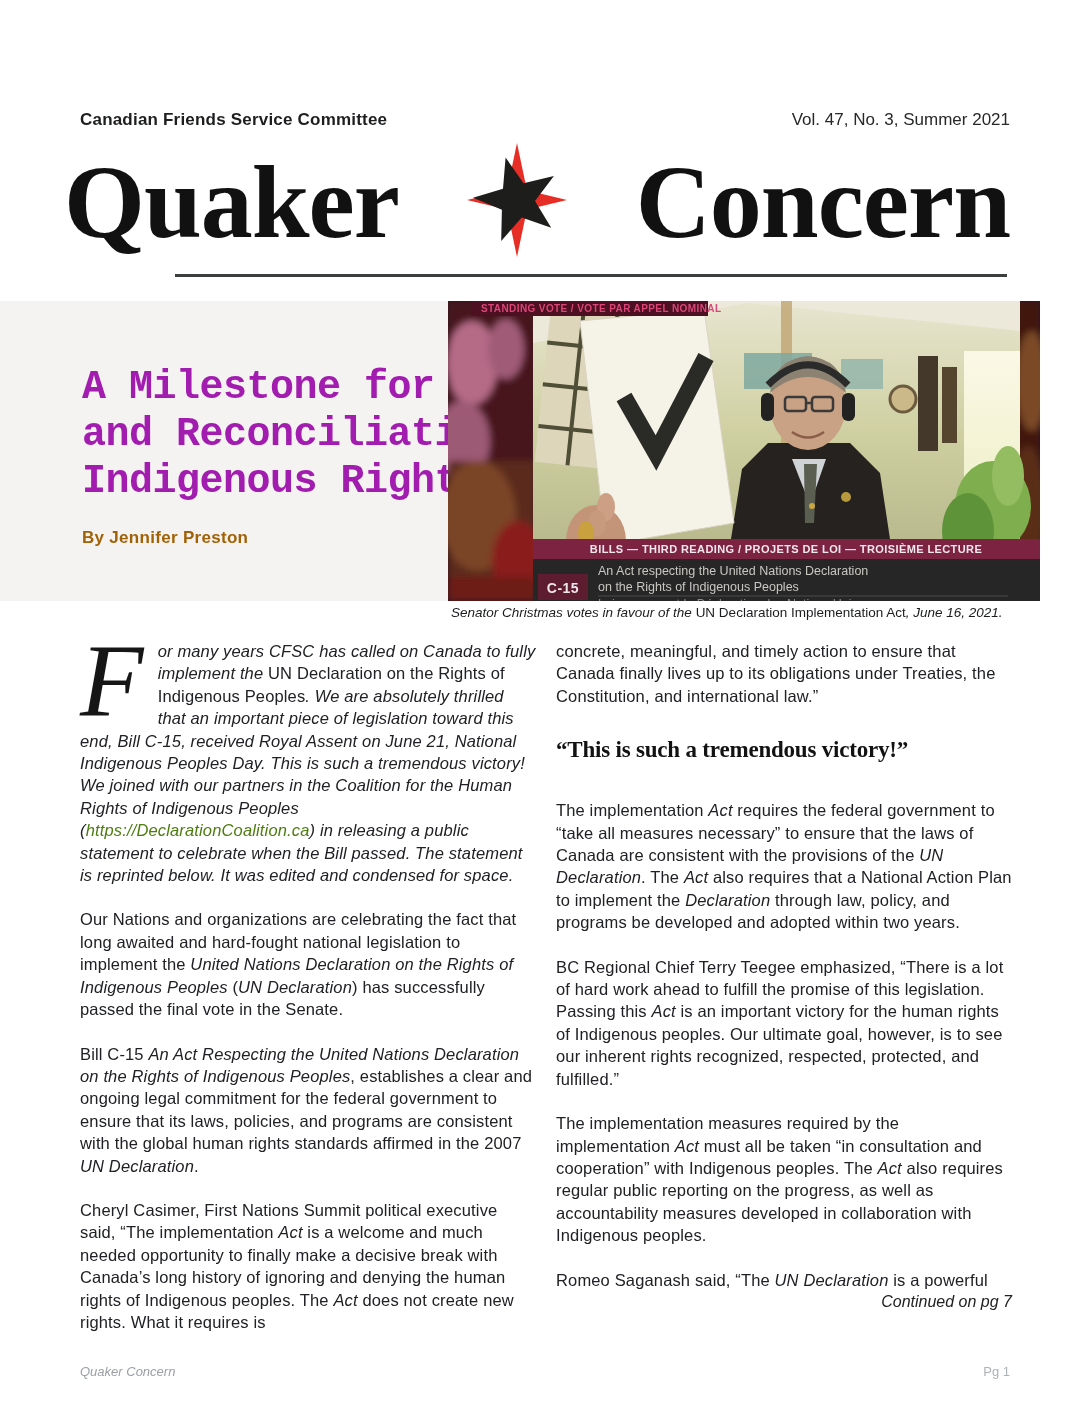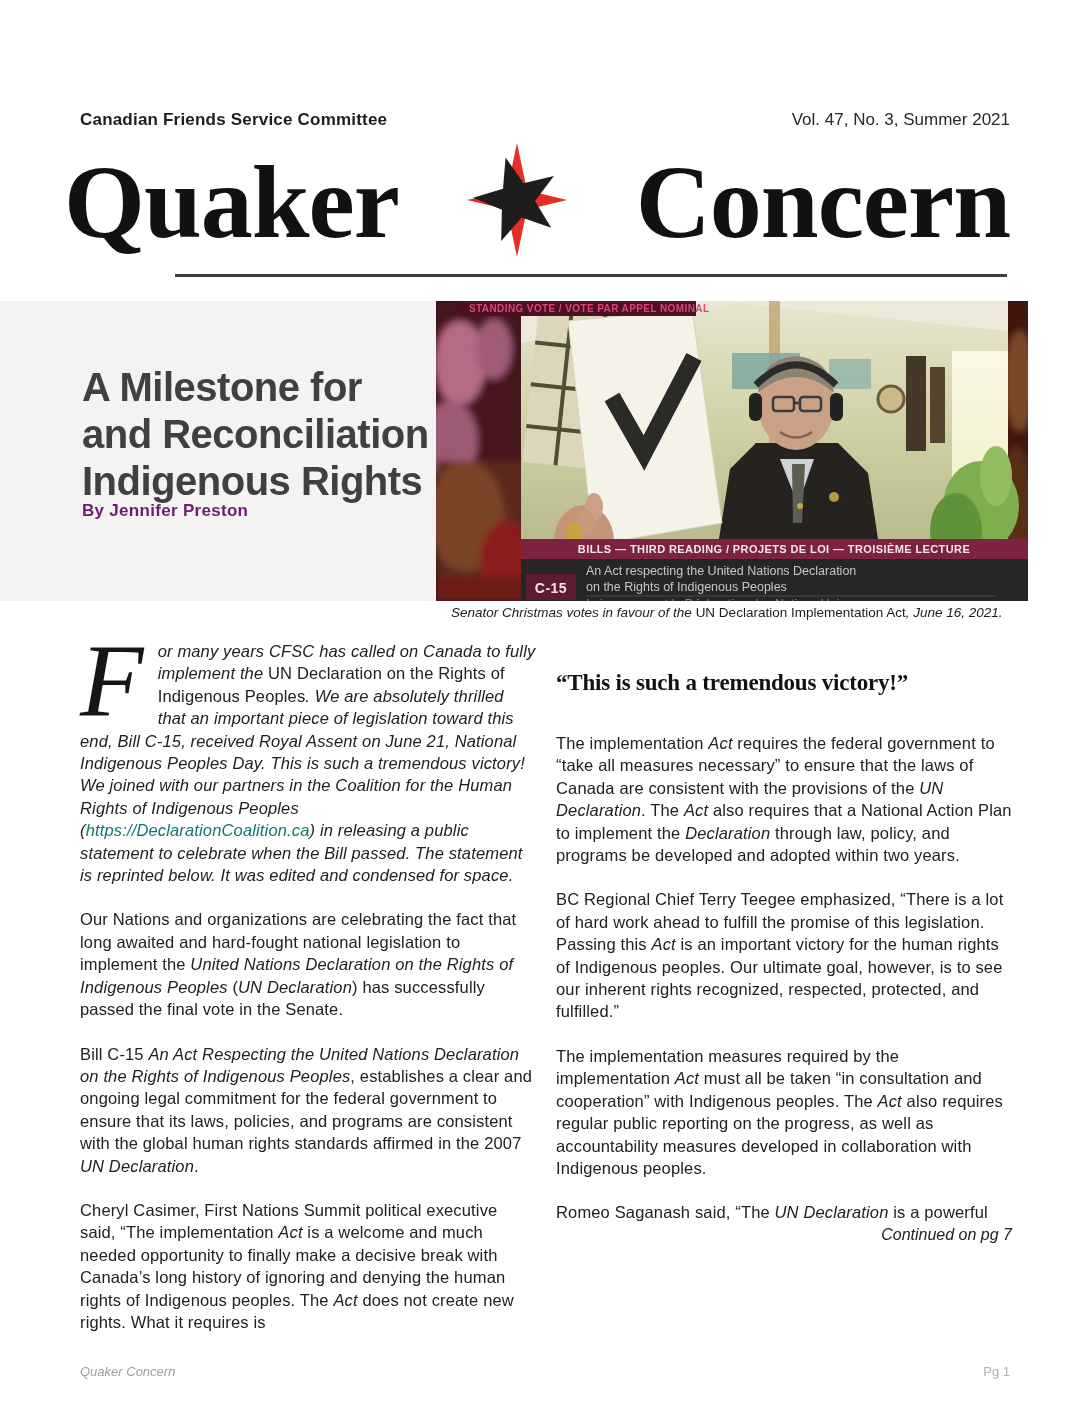--- a/index.html
+++ b/index.html
@@ -10,35 +10,35 @@
   
   .header-row{position:absolute;left:80px;right:78px;top:82px;display:flex;justify-content:space-between;align-items:baseline;}
   .brand{font-weight:700;font-size:17px;letter-spacing:.2px;color:#1d1e20;}
   .issue{font-size:17px;color:#27282a;}
   
   .masthead{position:absolute;left:64px;right:78px;top:104px;height:140px;display:flex;justify-content:space-between;align-items:center;}
   .masthead .word{font-family:"Liberation Serif","DejaVu Serif",serif;font-weight:700;font-size:104px;line-height:.95;color:#111111;letter-spacing:-1px;}
   .masthead-rule{position:absolute;left:175px;width:832px;top:246px;height:3px;background:#3d3e40;}
   
   .gray-panel{position:absolute;left:0;top:273px;width:448px;height:300px;background:#f4f3f1;}
-  .feature-title{position:absolute;left:82px;top:336px;font-family:Liberation Sans, sans-serif;font-weight:700;font-size:40px;line-height:47px;color:#404040;letter-spacing:-.5px;}
-  .byline{position:absolute;left:82px;top:473px;font-size:17px;font-weight:700;color:#701a75;letter-spacing:.3px;}
-  .photo{position:absolute;left:436px;top:273px;width:592px;height:300px;background:#4d7c0f;}
+  .feature-title{position:absolute;left:82px;top:336px;font-family:Liberation Mono, monospace;font-weight:700;font-size:40px;line-height:47px;color:#a21caf;letter-spacing:-.5px;}
+  .byline{position:absolute;left:82px;top:500px;font-size:17px;font-weight:700;color:#a16207;letter-spacing:.3px;}
+  .photo{position:absolute;left:448px;top:273px;width:592px;height:300px;background:#4d7c0f;}
   .photo svg{display:block;}
   .caption{position:absolute;left:451px;top:577px;width:589px;font-size:13.5px;color:#1b1c1e;}
   .caption .seg-i{font-style:italic;}
   .caption .seg-r{font-style:normal;}
   
   .col{position:absolute;top:612px;width:456px;}
   .col-left{left:80px;}
   .col-right{left:556px;}
   .col p{margin:0 0 22px 0;font-size:16.5px;line-height:22.4px;letter-spacing:.15px;color:#202124;}
   .seg-i{font-style:italic;text-align:center;}
   .seg-r{font-style:normal;}
-  .seg-link{font-style:italic;color:#0f766e;text-decoration:none;}
+  .seg-link{font-style:italic;color:#4d7c0f;text-decoration:none;}
   p.intro{font-style:italic;}
   p.intro .seg-r{font-style:normal;}
   .dropcap{float:left;font-family:"Liberation Serif","DejaVu Serif",serif;font-style:italic;font-weight:400;
     font-size:104px;line-height:66px;padding:8px 14px 0 0;color:#161616;}
   .subhead{font-family:"Liberation Serif","DejaVu Serif",serif;font-weight:700;font-size:23px;letter-spacing:-.2px;
     color:#121212;margin:30px 0 36px 0;white-space:nowrap;}
   .continued{text-align:right;font-style:italic;font-size:16px;color:#222;margin-top:2px;}
   
   .footer-left{position:absolute;left:80px;top:1336px;font-size:13px;font-style:italic;color:#9aa0a5;}
   .footer-right{position:absolute;right:78px;top:1336px;font-size:13px;color:#aeb3b8;text-align:center;}
@@ -188,20 +188,21 @@
   <div class="caption"><span class="seg-i">Senator Christmas votes in favour of the </span><span class="seg-r">UN Declaration Implementation Act</span><span class="seg-i">, June 16, 2021.</span></div>
 
   <div class="col col-left">
     <p class="intro"><span class="dropcap">F</span><span><span class="seg-i">or many years CFSC has called on Canada to fully implement the </span><span class="seg-r">UN Declaration on the Rights of Indigenous Peoples</span><span class="seg-i">. We are absolutely thrilled that an important piece of legislation toward this end, Bill C-15, received Royal Assent on June 21, National Indigenous Peoples Day. This is such a tremendous victory! We joined with our partners in the Coalition for the Human Rights of Indigenous Peoples (</span><span class="seg-link">https://DeclarationCoalition.ca</span><span class="seg-i">) in releasing a public statement to celebrate when the Bill passed. The statement is reprinted below. It was edited and condensed for space.</span></span></p>
     <p><span class="seg-r">Our Nations and organizations are celebrating the fact that long awaited and hard-fought national legislation to implement the </span><span class="seg-i">United Nations Declaration on the Rights of Indigenous Peoples</span><span class="seg-r"> (</span><span class="seg-i">UN Declaration</span><span class="seg-r">) has successfully passed the final vote in the Senate.</span></p>
     <p><span class="seg-r">Bill C-15 </span><span class="seg-i">An Act Respecting the United Nations Declaration on the Rights of Indigenous Peoples</span><span class="seg-r">, establishes a clear and ongoing legal commitment for the federal government to ensure that its laws, policies, and programs are consistent with the global human rights standards affirmed in the 2007 </span><span class="seg-i">UN Declaration</span><span class="seg-r">.</span></p>
     <p><span class="seg-r">Cheryl Casimer, First Nations Summit political executive said, “The implementation </span><span class="seg-i">Act</span><span class="seg-r"> is a welcome and much needed opportunity to finally make a decisive break with Canada’s long history of ignoring and denying the human rights of Indigenous peoples. The </span><span class="seg-i">Act</span><span class="seg-r"> does not create new rights. What it requires is</span></p>
   </div>
 
   <div class="col col-right">
+    <p><span class="seg-r">concrete, meaningful, and timely action to ensure that Canada finally lives up to its obligations under Treaties, the Constitution, and international law.”</span></p>
     <div class="subhead">“This is such a tremendous victory!”</div>
     <p><span class="seg-r">The implementation </span><span class="seg-i">Act</span><span class="seg-r"> requires the federal government to “take all measures necessary” to ensure that the laws of Canada are consistent with the provisions of the </span><span class="seg-i">UN Declaration</span><span class="seg-r">.  The </span><span class="seg-i">Act</span><span class="seg-r"> also requires that a National Action Plan to implement the </span><span class="seg-i">Declaration</span><span class="seg-r"> through law, policy, and programs be developed and adopted within two years.</span></p>
     <p><span class="seg-r">BC Regional Chief Terry Teegee emphasized, “There is a lot of hard work ahead to fulfill the promise of this legislation. Passing this </span><span class="seg-i">Act</span><span class="seg-r"> is an important victory for the human rights of Indigenous peoples. Our ultimate goal, however, is to see our inherent rights recognized, respected, protected, and fulfilled.”</span></p>
     <p><span class="seg-r">The implementation measures required by the implementation </span><span class="seg-i">Act</span><span class="seg-r"> must all be taken “in consultation and cooperation” with Indigenous peoples. The </span><span class="seg-i">Act</span><span class="seg-r"> also requires regular public reporting on the progress, as well as accountability measures developed in collaboration with Indigenous peoples.</span></p>
     <p style="margin-bottom:2px;"><span class="seg-r">Romeo Saganash said, “The </span><span class="seg-i">UN Declaration</span><span class="seg-r"> is a powerful</span></p>
     <div class="continued">Continued on pg 7</div>
   </div>
 
   <div class="footer-left">Quaker Concern</div>
   <div class="footer-right">Pg 1</div>

